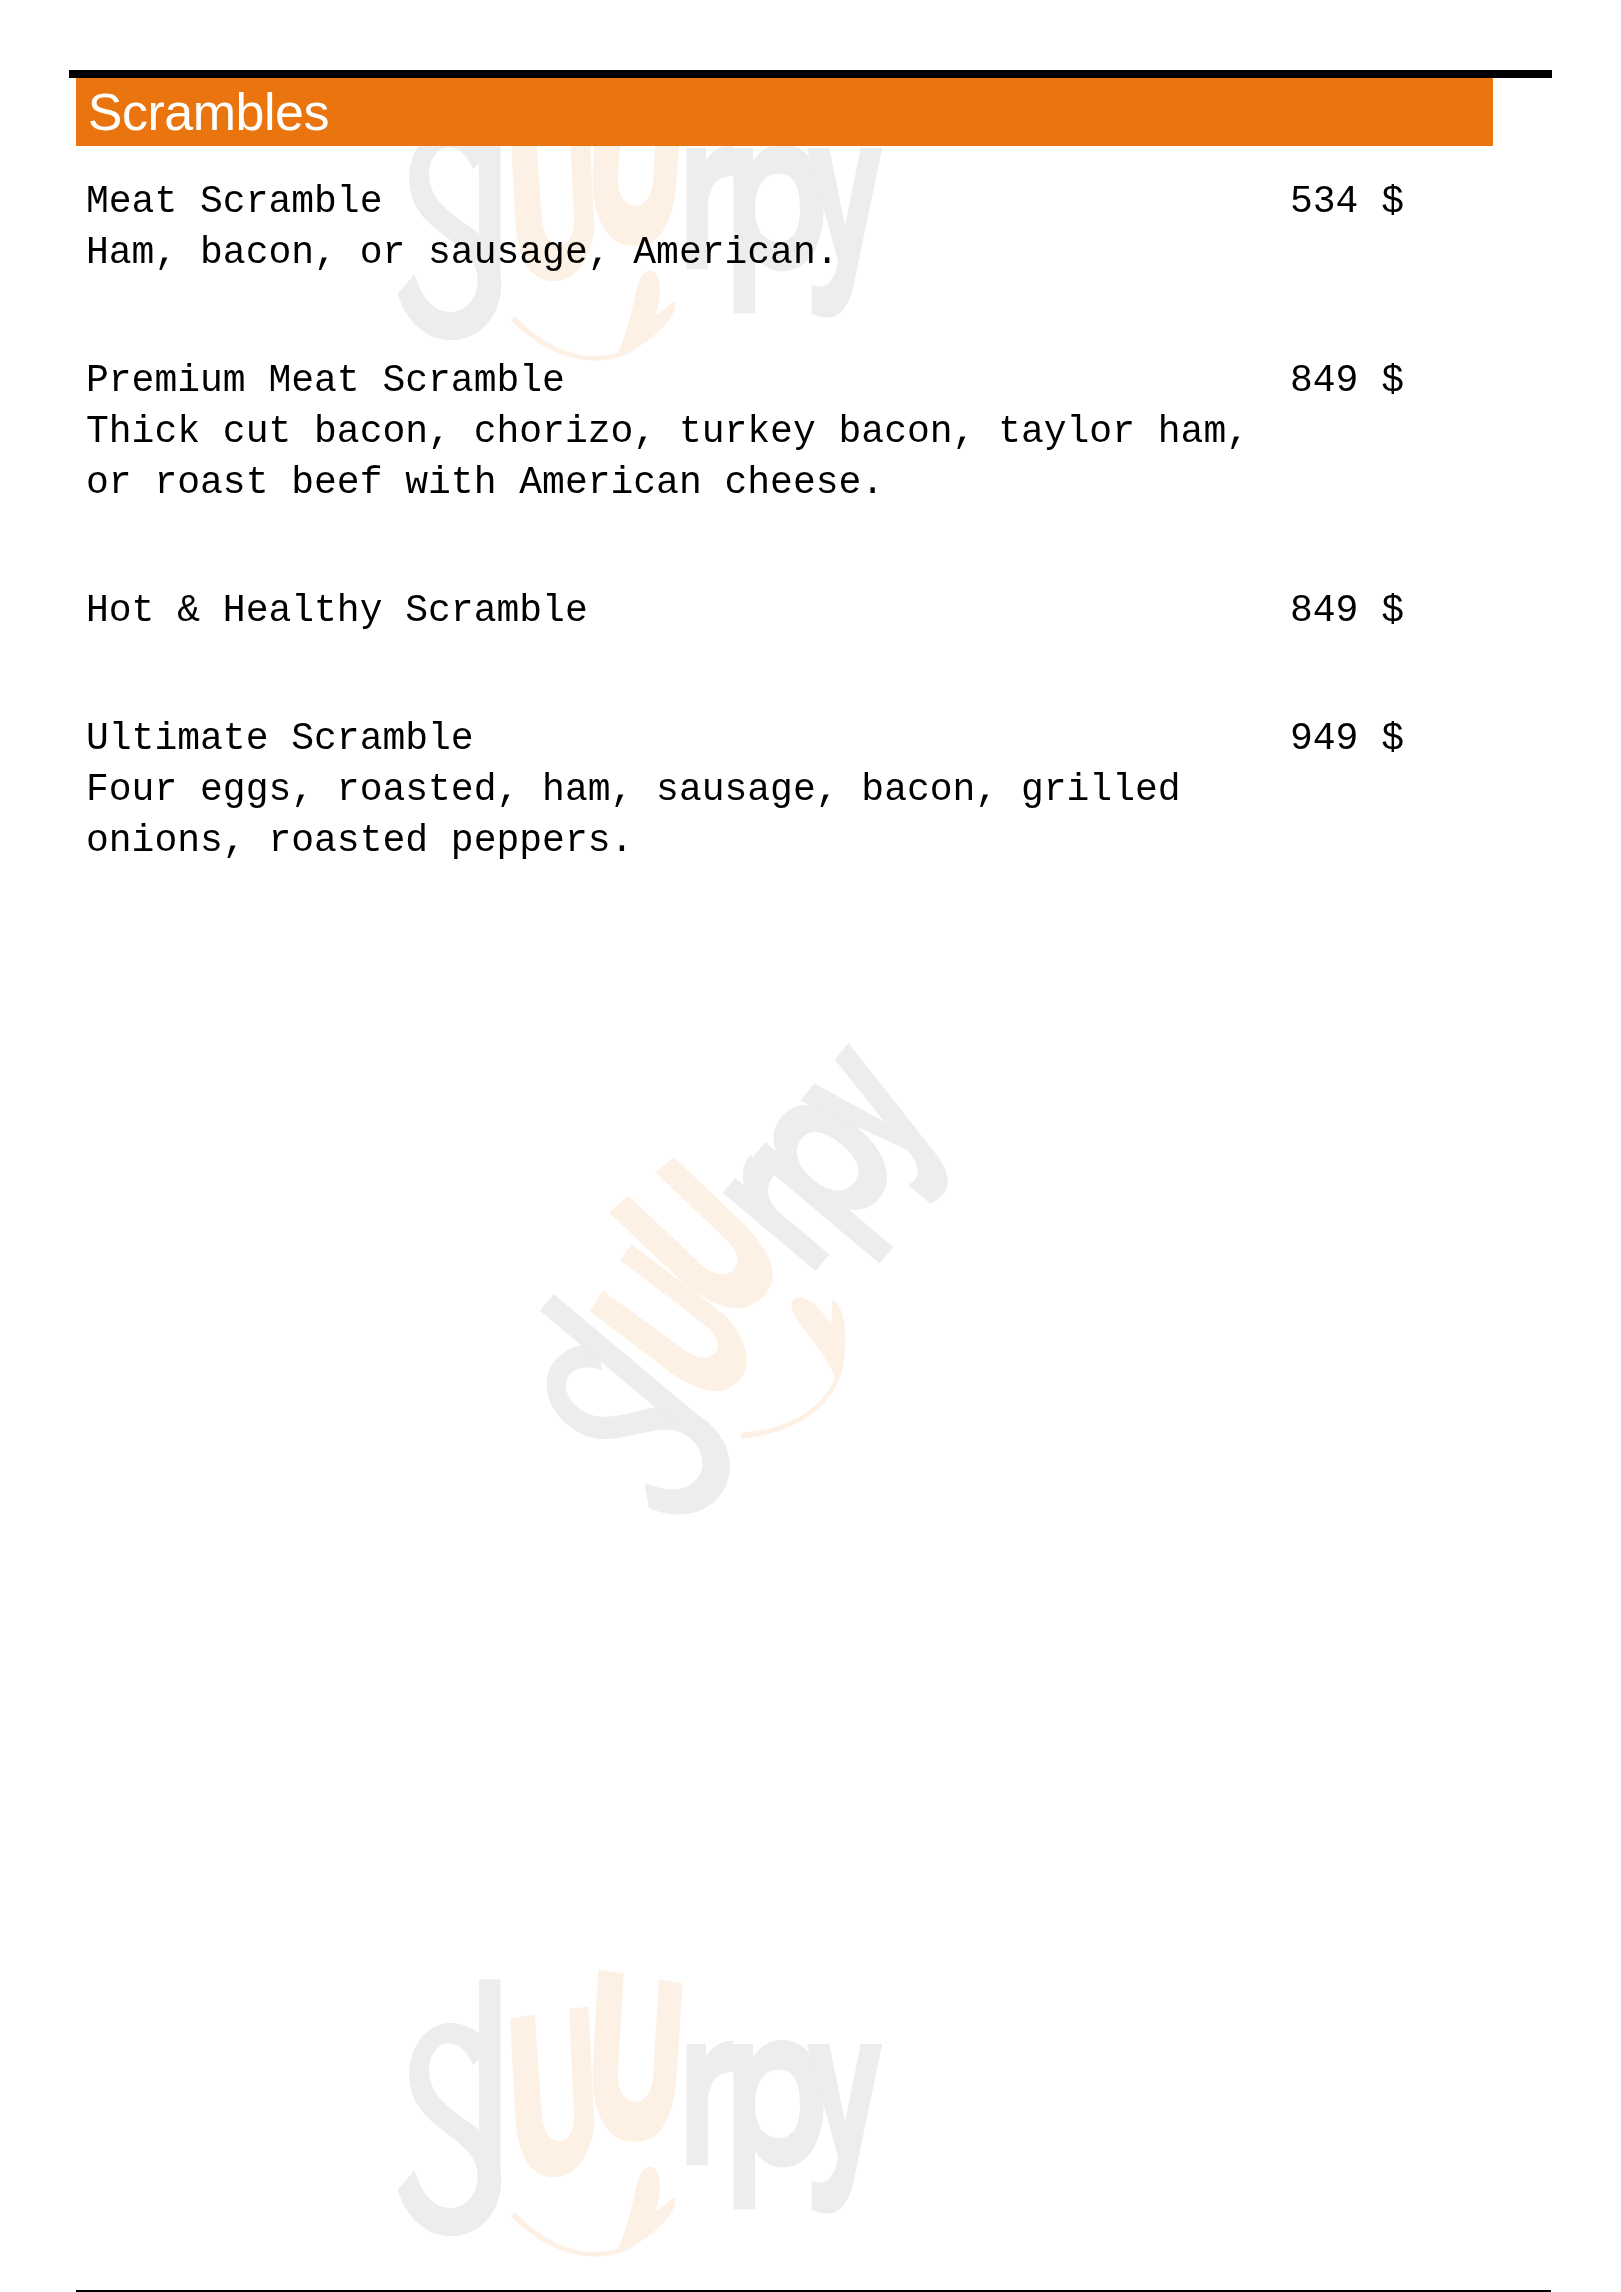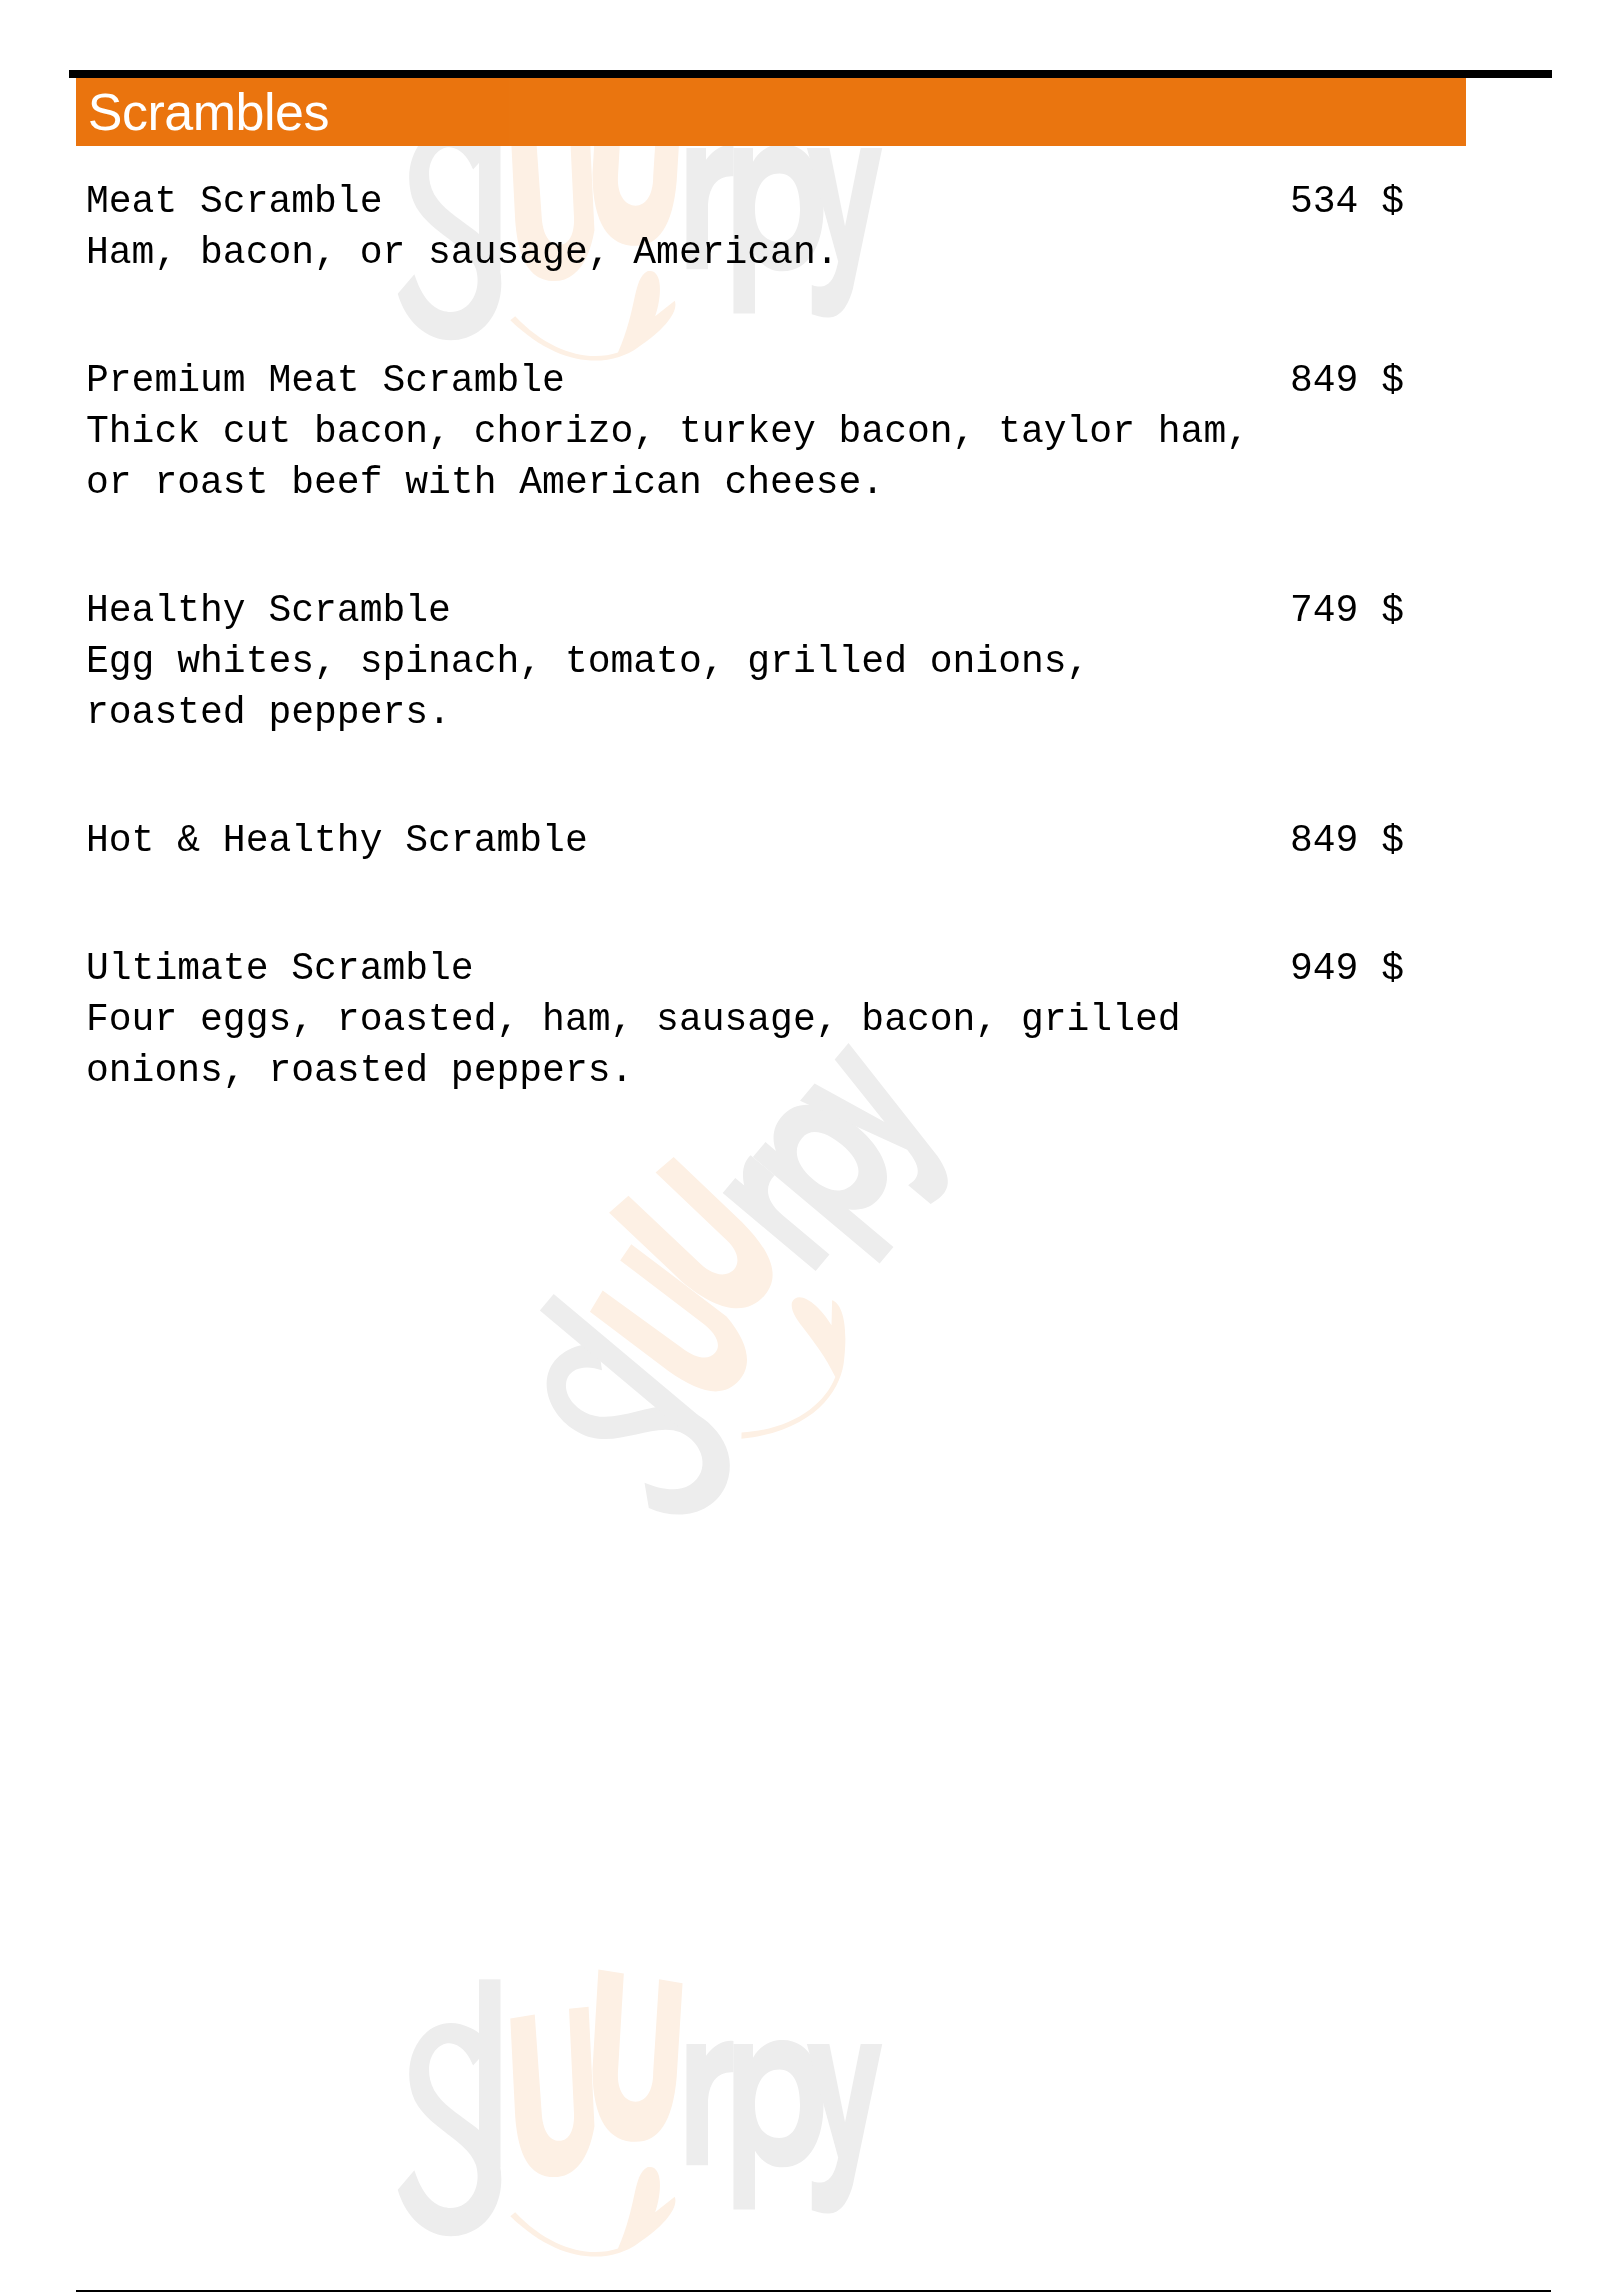--- a/index.html
+++ b/index.html
@@ -41,20 +41,21 @@
     }
     .section-header {
       position: absolute;
       left: 76px;
       top: 78px;
       width: 1390px;
       height: 68px;
       background: #ea720a;
       opacity: 0.98;
       z-index: 1;
+      padding-left: 27px;
     }
     .section-title {
       position: absolute;
       left: 11.8px;
       top: 4.9px;
       font-family: "Liberation Sans", "DejaVu Sans", sans-serif;
       font-size: 52px;
       line-height: 59px;
       color: #ffffff;
       letter-spacing: -0.5px;
@@ -160,25 +161,20 @@
     <span class="item-name">Meat Scramble</span>
     <span class="item-desc">Ham, bacon, or sausage, American.</span>
     <span class="item-price">534 $</span>
   </div>
   <div class="menu-item">
     <span class="item-name">Premium Meat Scramble</span>
     <span class="item-desc">Thick cut bacon, chorizo, turkey bacon, taylor ham, or roast beef with American cheese.</span>
     <span class="item-price">849 $</span>
   </div>
   <div class="menu-item">
-    <span class="item-name">Healthy Scramble</span>
-    <span class="item-desc">Egg whites, spinach, tomato, grilled onions, roasted peppers.</span>
-    <span class="item-price">749 $</span>
-  </div>
-  <div class="menu-item">
     <span class="item-name">Hot &amp; Healthy Scramble</span>
     <span class="item-price">849 $</span>
   </div>
   <div class="menu-item">
     <span class="item-name">Ultimate Scramble</span>
     <span class="item-desc">Four eggs, roasted, ham, sausage, bacon, grilled onions, roasted peppers.</span>
     <span class="item-price">949 $</span>
   </div>
 </div>
 

